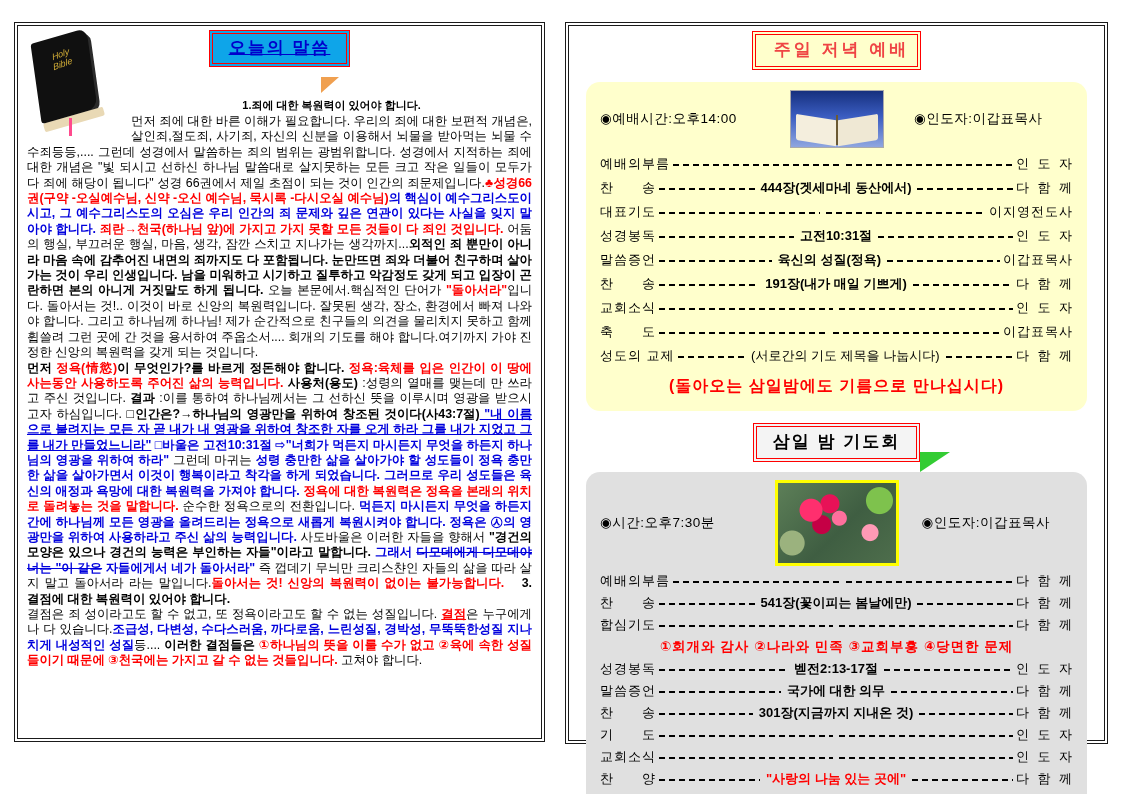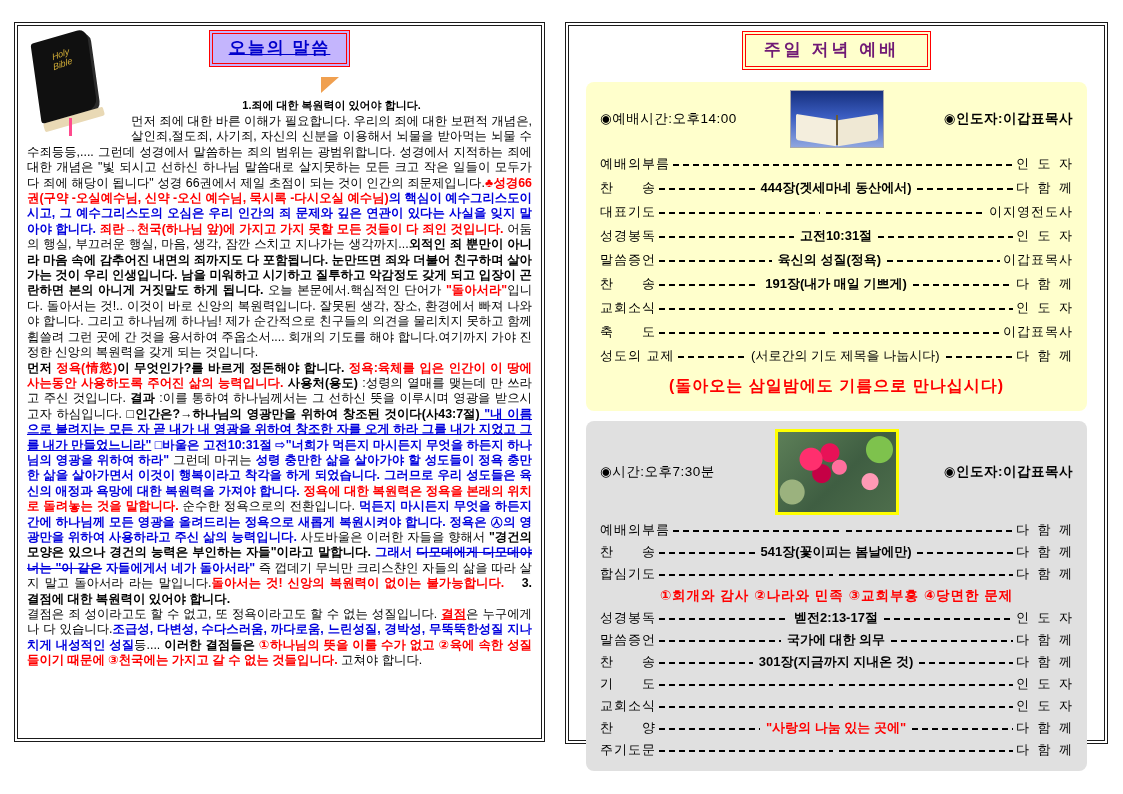--- a/index.html
+++ b/index.html
@@ -5,21 +5,21 @@
   html,body{margin:0;padding:0;background:#ffffff;}
   body{font-family:"Liberation Sans","DejaVu Sans",sans-serif;}
   .sheet{position:relative;width:1123px;height:794px;background:#ffffff;overflow:hidden;}
 
   .page{position:absolute;top:22px;background:#ffffff;border:4px double #1a1a1a;box-sizing:border-box;}
   .page-left{left:14px;width:531px;height:720px;padding:2px 9px 6px 9px;}
   .page-right{left:565px;width:543px;height:722px;padding:3px 17px 10px 17px;}
 
   
   .box-title{display:block;width:fit-content;margin:2px auto 0 auto;padding:2px 16px 4px 16px;
-    background:#c4b5fd;border:4px double #ff0000;color:#0000cc;font-weight:bold;font-size:17px;
+    background:#0ea5e9;border:4px double #ff0000;color:#0000cc;font-weight:bold;font-size:17px;
     text-decoration:underline;letter-spacing:2px;}
   .bible{float:left;width:96px;height:102px;margin:4px 8px 2px 0;position:relative;}
   .bible-book{position:absolute;left:8px;top:4px;width:58px;height:80px;background:#101010;
     border-radius:3px 10px 10px 3px;transform:rotate(-16deg) skewX(-8deg);box-shadow:3px 4px 0 #2b2b2b;}
   .bible-label{display:block;color:#d4af37;font-size:9px;font-style:italic;text-align:center;
     margin-top:13px;transform:rotate(-4deg);white-space:pre-line;}
   .bible-edge{position:absolute;left:16px;bottom:10px;width:62px;height:9px;background:#e9d9b5;
     transform:rotate(-16deg);border-radius:2px;}
   .bible-ribbon{position:absolute;left:42px;bottom:-2px;width:3px;height:18px;background:#ff4a8d;}
   .subtitle-line{text-align:center;margin:8px 0 3px 0;}
@@ -32,28 +32,28 @@
   .para.heading{text-align:center;font-weight:bold;font-size:11px;line-height:18px;}
   .s-k{color:#000;}
   .s-kb{color:#000;font-weight:bold;}
   .s-r{color:#ff0000;font-weight:bold;}
   .s-ru{color:#ff0000;font-weight:bold;text-decoration:underline;}
   .s-b{color:#0000dd;font-weight:bold;}
   .s-bu{color:#0000dd;font-weight:bold;text-decoration:underline;}
   .s-bs{color:#0000dd;font-weight:bold;text-decoration:line-through;}
 
   
-  .box-title2{display:block;width:fit-content;margin:2px auto 12px auto;padding:3px 28px 5px 18px;
-    background:#ffffcc;border:4px double #ff0000;color:#701a75;font-weight:bold;font-size:17px;letter-spacing:3px;}
-  .panel{border-radius:8px;padding:8px 14px 10px 14px;margin-top:10px;}
+  .box-title2{display:block;width:fit-content;margin:2px auto 12px auto;padding:3px 8px 5px 18px;
+    background:#ffffcc;border:4px double #ff0000;color:#ef4444;font-weight:bold;font-size:17px;letter-spacing:3px;}
+  .panel{border-radius:14px;padding:8px 14px 10px 14px;margin-top:10px;}
   .panel-yellow{background:#ffffcc;}
   .panel-gray{background:#e0e0e0;}
   .panel-head{display:flex;align-items:center;margin-bottom:4px;}
   .panel-head .side{flex:1;font-size:13.5px;color:#000;letter-spacing:0.5px;}
-  .panel-head .side.right{text-align:right;font-weight:bold;}
+  .panel-head .side.right{text-align:center;}
   .openbible{position:relative;width:92px;height:56px;background:linear-gradient(180deg,#16307e 0%,#3a5cc0 45%,#8fa6e0 100%);
     border:1px solid #aaa;overflow:hidden;}
   .ob-left{position:absolute;bottom:4px;left:5px;width:40px;height:26px;background:#f4eedd;transform:skewY(9deg);border-radius:2px 0 0 2px;}
   .ob-right{position:absolute;bottom:4px;right:5px;width:40px;height:26px;background:#efe8d4;transform:skewY(-9deg);border-radius:0 2px 2px 0;}
   .ob-spine{position:absolute;bottom:2px;left:45px;width:2px;height:30px;background:#6b5a33;}
   .flowerimg{position:relative;width:124px;height:86px;border:3px solid #ffff00;box-sizing:border-box;
     background:
       radial-gradient(circle at 28% 34%, #ff2f6e 0 11px, rgba(0,0,0,0) 12px),
       radial-gradient(circle at 44% 26%, #e81257 0 9px, rgba(0,0,0,0) 10px),
       radial-gradient(circle at 37% 52%, #c50045 0 9px, rgba(0,0,0,0) 10px),
@@ -207,20 +207,24 @@
             <span class="svc-label">성도의 교제</span>
             <span class="fill"></span>
             <span class="svc-center"><span class="s-k">(서로간의 기도 제목을 나눕시다)</span></span>
             <span class="fill"></span>
             <span class="svc-right">다 함 께</span>
           </div>
         </div>
       <div class="panel-note">(돌아오는 삼일밤에도 기름으로 만나십시다)</div>
     </div>
 
+    <div class="prayer-title-wrap">
+      <span class="box-title3">삼일 밤 기도회</span>
+      <span class="green-flag"></span>
+    </div>
 
     <div class="panel panel-gray">
       <div class="panel-head">
         <span class="side">◉시간:오후7:30분</span>
         <div class="flowerimg"></div>
         <span class="side right">◉인도자:이갑표목사</span>
       </div>
       <div class="svc-list">
 
           <div class="svc-row">

